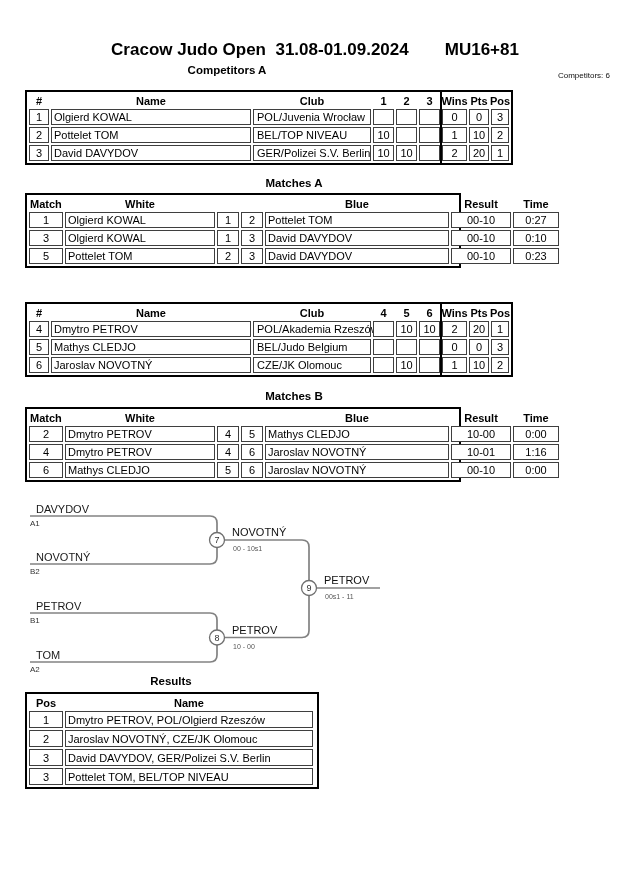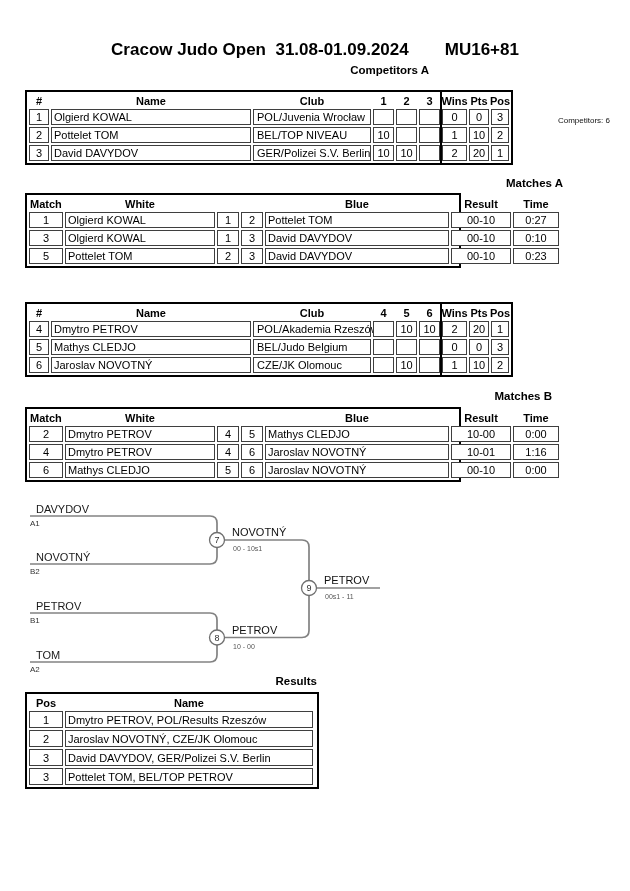--- a/index.html
+++ b/index.html
@@ -7,22 +7,22 @@
   body {
     width:630px; height:891px; position:relative;
     font-family:"Liberation Sans", sans-serif; color:#000;
     overflow:hidden;
   }
   .page-title {
     position:absolute; top:40px; left:0; right:0;
     display:flex; justify-content:center; gap:36px;
     font-size:17px; font-weight:bold; white-space:pre;align-items:flex-end;
   }
-  .sec-title { position:absolute; font-size:11.5px; font-weight:bold; text-align:right; }
-  .comp-count { position:absolute; top:71px; right:20px; font-size:8px; color:#111;margin-top:45px; }
+  .sec-title { position:absolute; font-size:11.5px; font-weight:bold; text-align:center; }
+  .comp-count { position:absolute; top:71px; right:20px; font-size:8px; color:#111; }
 
   .tbl {
     position:absolute; background:#fff; border:2px solid #000;
     padding:2px; display:grid; gap:2px;
   }
   .tbl .h {
     font-weight:bold; font-size:11px; display:flex; align-items:center;
     justify-content:center; white-space:nowrap; overflow:visible;
   }
   .tbl .h.lfth { justify-content:flex-start; padding-left:1px; }
@@ -175,21 +175,21 @@
   <div class="c club">CZE/JK Olomouc</div>
   <div class="c ctr"></div>
   <div class="c ctr">10</div>
   <div class="c ctr"></div>
   <div class="c ctr">1</div>
   <div class="c ctr">10</div>
   <div class="c ctr">2</div>
   <div class="vdiv"></div>
 </div>
 
-<div class="sec-title" style="top:390px;left:14px;width:538px;">Matches B</div>
+<div class="sec-title" style="top:390px;left:25px;width:538px;">Matches B</div>
 <div class="tbl match" style="left:25px;top:407px;">
   <div class="h lfth">Match</div>
   <div class="h">White</div>
   <div class="h"></div>
   <div class="h"></div>
   <div class="h">Blue</div>
   <div class="h">Result</div>
   <div class="h">Time</div>
 
   <div class="c ctr">2</div>
@@ -251,20 +251,20 @@
   <text class="win-name" x="324" y="91">PETROV</text>
   <text class="win-score" x="325" y="106">00s1 - 11</text>
 </svg>
 
 <div class="sec-title" style="top:675px;left:25px;width:292px;">Results</div>
 <div class="tbl result" style="left:25px;top:692px;">
   <div class="h">Pos</div>
   <div class="h">Name</div>
 
   <div class="c ctr">1</div>
-  <div class="c lft">Dmytro PETROV, POL/Results Rzeszów</div>
+  <div class="c lft">Dmytro PETROV, POL/Olgierd Rzeszów</div>
   <div class="c ctr">2</div>
   <div class="c lft">Jaroslav NOVOTNÝ, CZE/JK Olomouc</div>
   <div class="c ctr">3</div>
   <div class="c lft">David DAVYDOV, GER/Polizei S.V. Berlin</div>
   <div class="c ctr">3</div>
-  <div class="c lft">Pottelet TOM, BEL/TOP PETROV</div>
+  <div class="c lft">Pottelet TOM, BEL/TOP NIVEAU</div>
 </div>
 
 </body></html>

